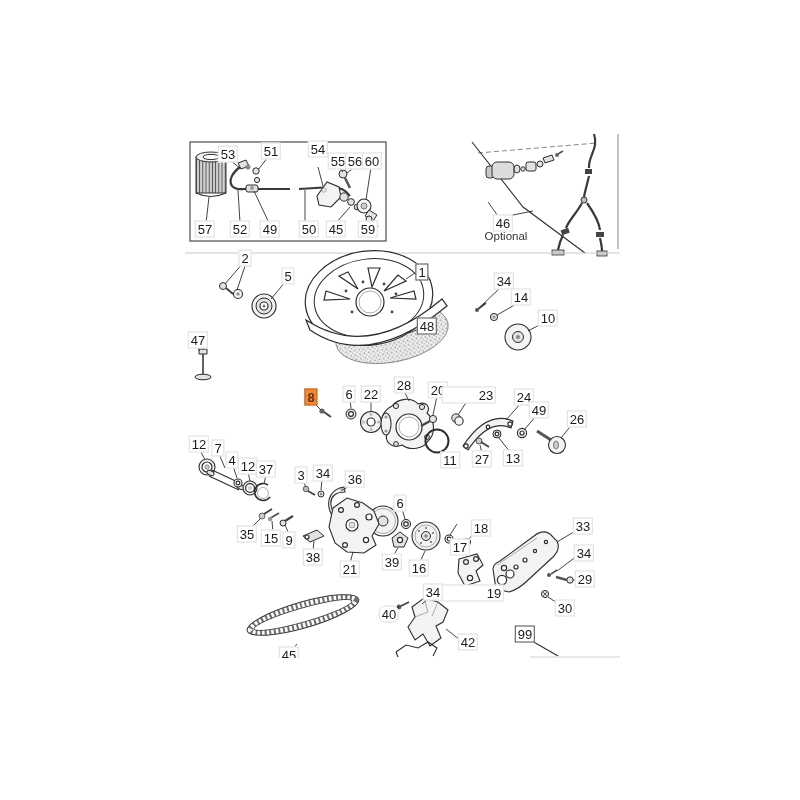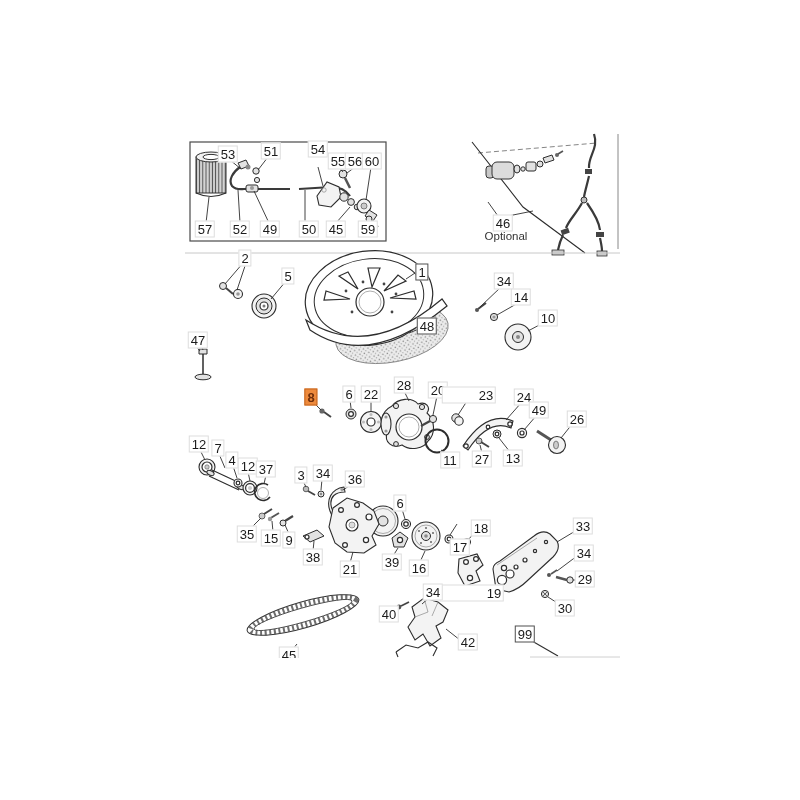--- a/index.html
+++ b/index.html
@@ -416,21 +416,21 @@
       <div class="plabel plain" style="left: 392px; top: 562px;">39</div>
       <div class="plabel plain" style="left: 400px; top: 503px;">6</div>
       <div class="plabel plain" style="left: 419px; top: 568px;">16</div>
       <div class="plabel plain" style="left: 460px; top: 519px; margin-top: 28px;">17</div>
       <div class="plabel plain" style="left: 481px; top: 528px;">18</div>
       <div class="plabel plain" style="left: 472px; top: 593px; padding-left: 46px;">19</div>
       <div class="plabel plain" style="left: 583px; top: 526px;">33</div>
       <div class="plabel plain" style="left: 584px; top: 553px;">34</div>
       <div class="plabel plain" style="left: 585px; top: 579px;">29</div>
       <div class="plabel plain" style="left: 565px; top: 608px;">30</div>
-      <div class="plabel plain" style="left: 389px; top: 614px;">40</div>
+      <div class="plabel plain" style="left: 389px; top: 614px; border-radius: 6px;">40</div>
       <div class="plabel plain" style="left: 433px; top: 592px;">34</div>
       <div class="plabel plain" style="left: 468px; top: 642px;">42</div>
       <div class="plabel plain" style="left: 289px; top: 655px;">45</div>
       <div class="plabel boxed" style="left: 525px; top: 634px;">99</div>
     </div>
 
 <div class="caption" style="left:506px;top:236px;">Optional</div>
 
 <div class="bottom-mask"></div>
 

